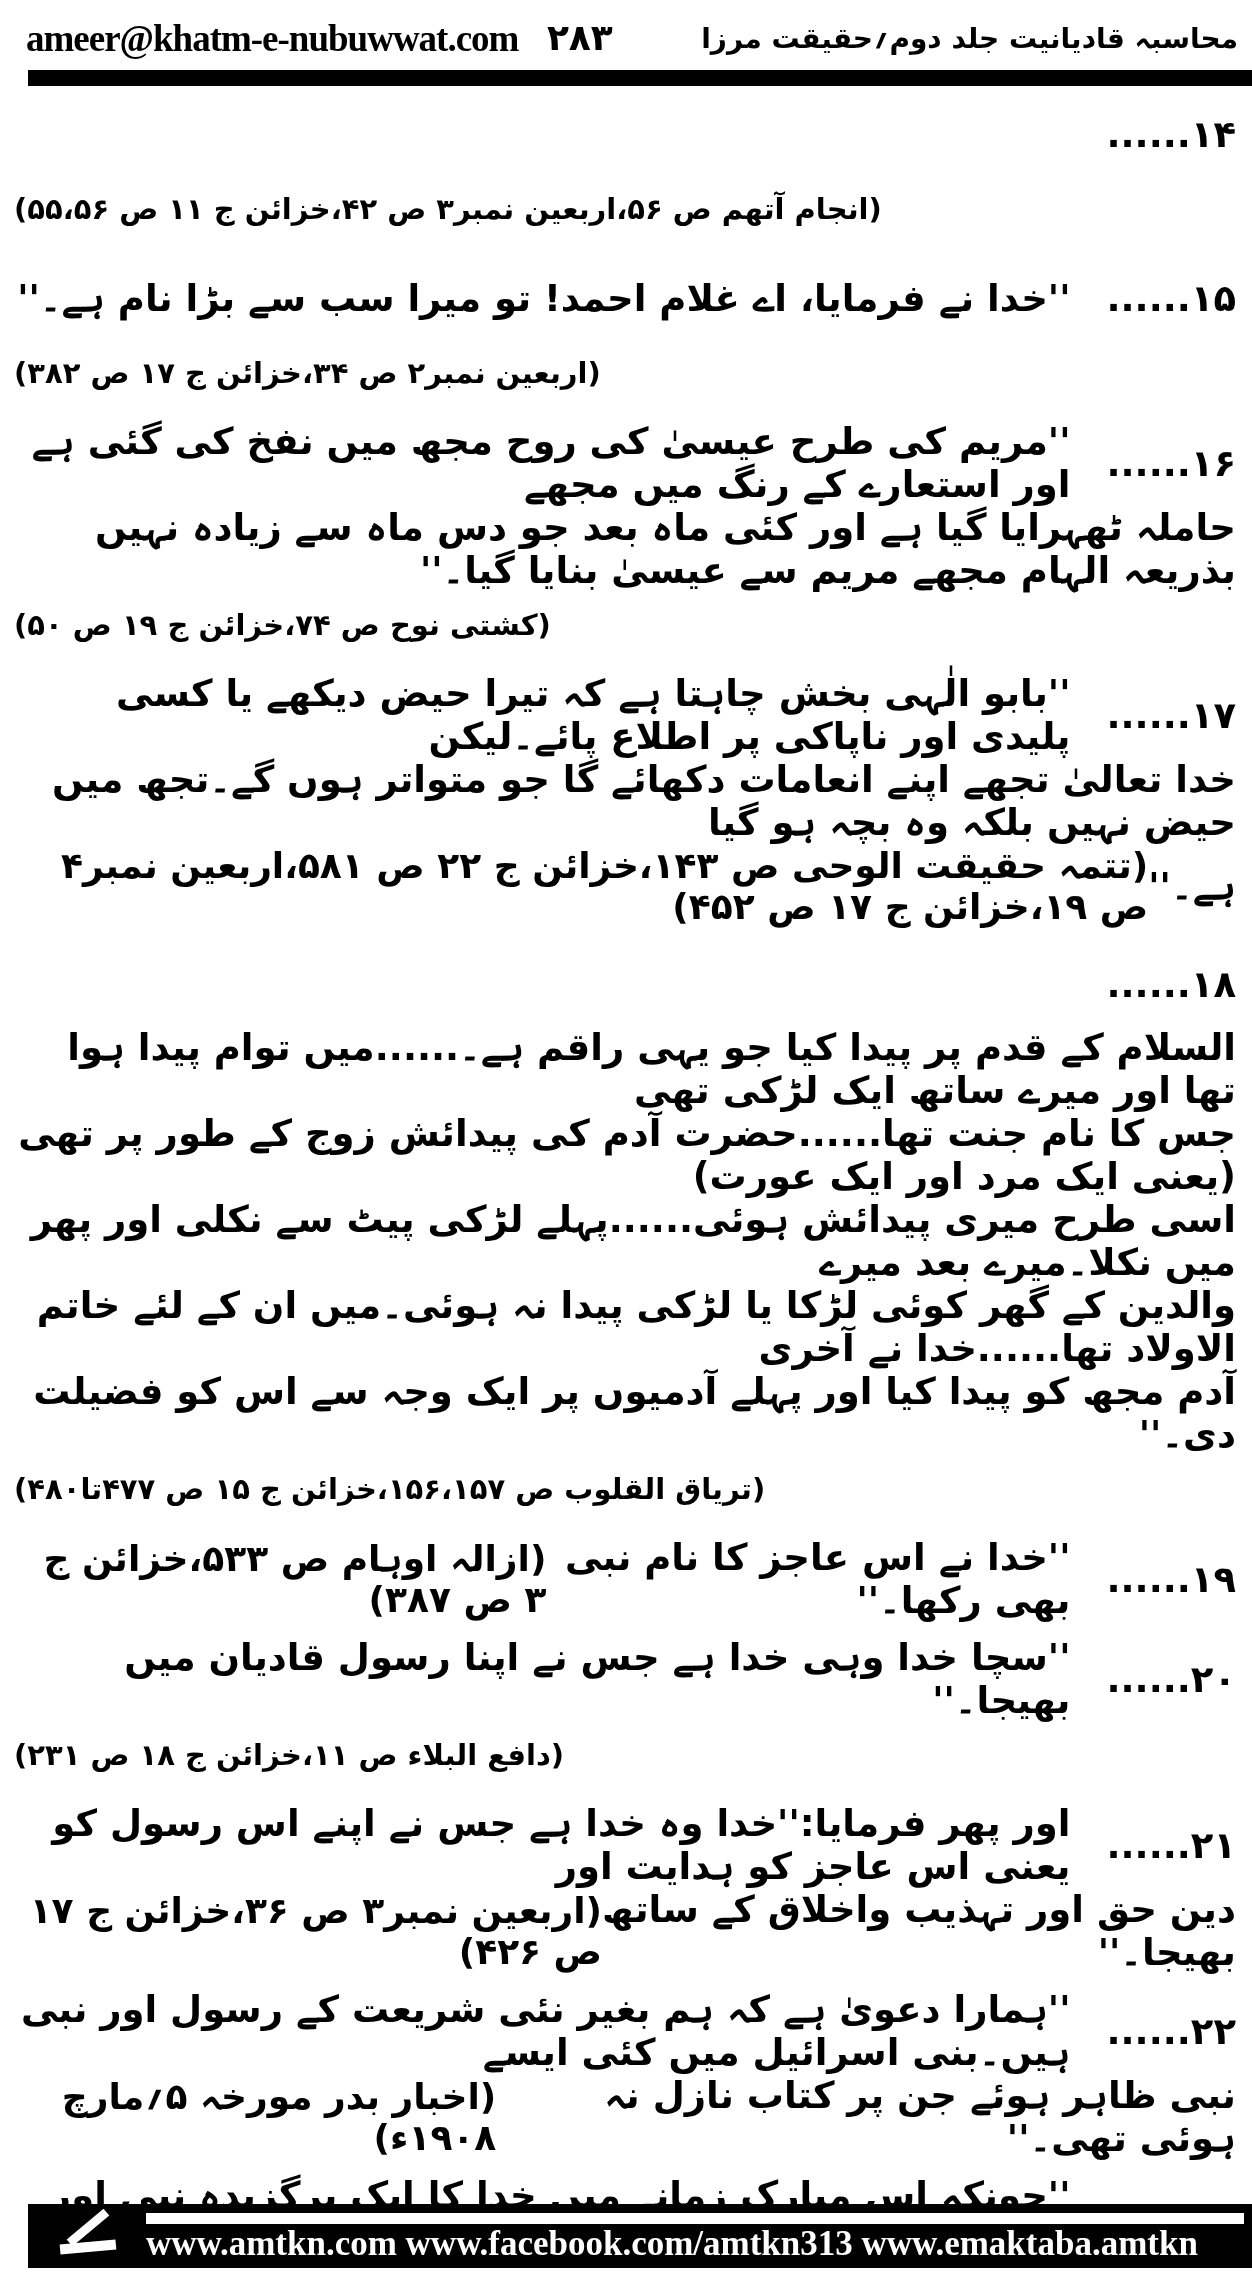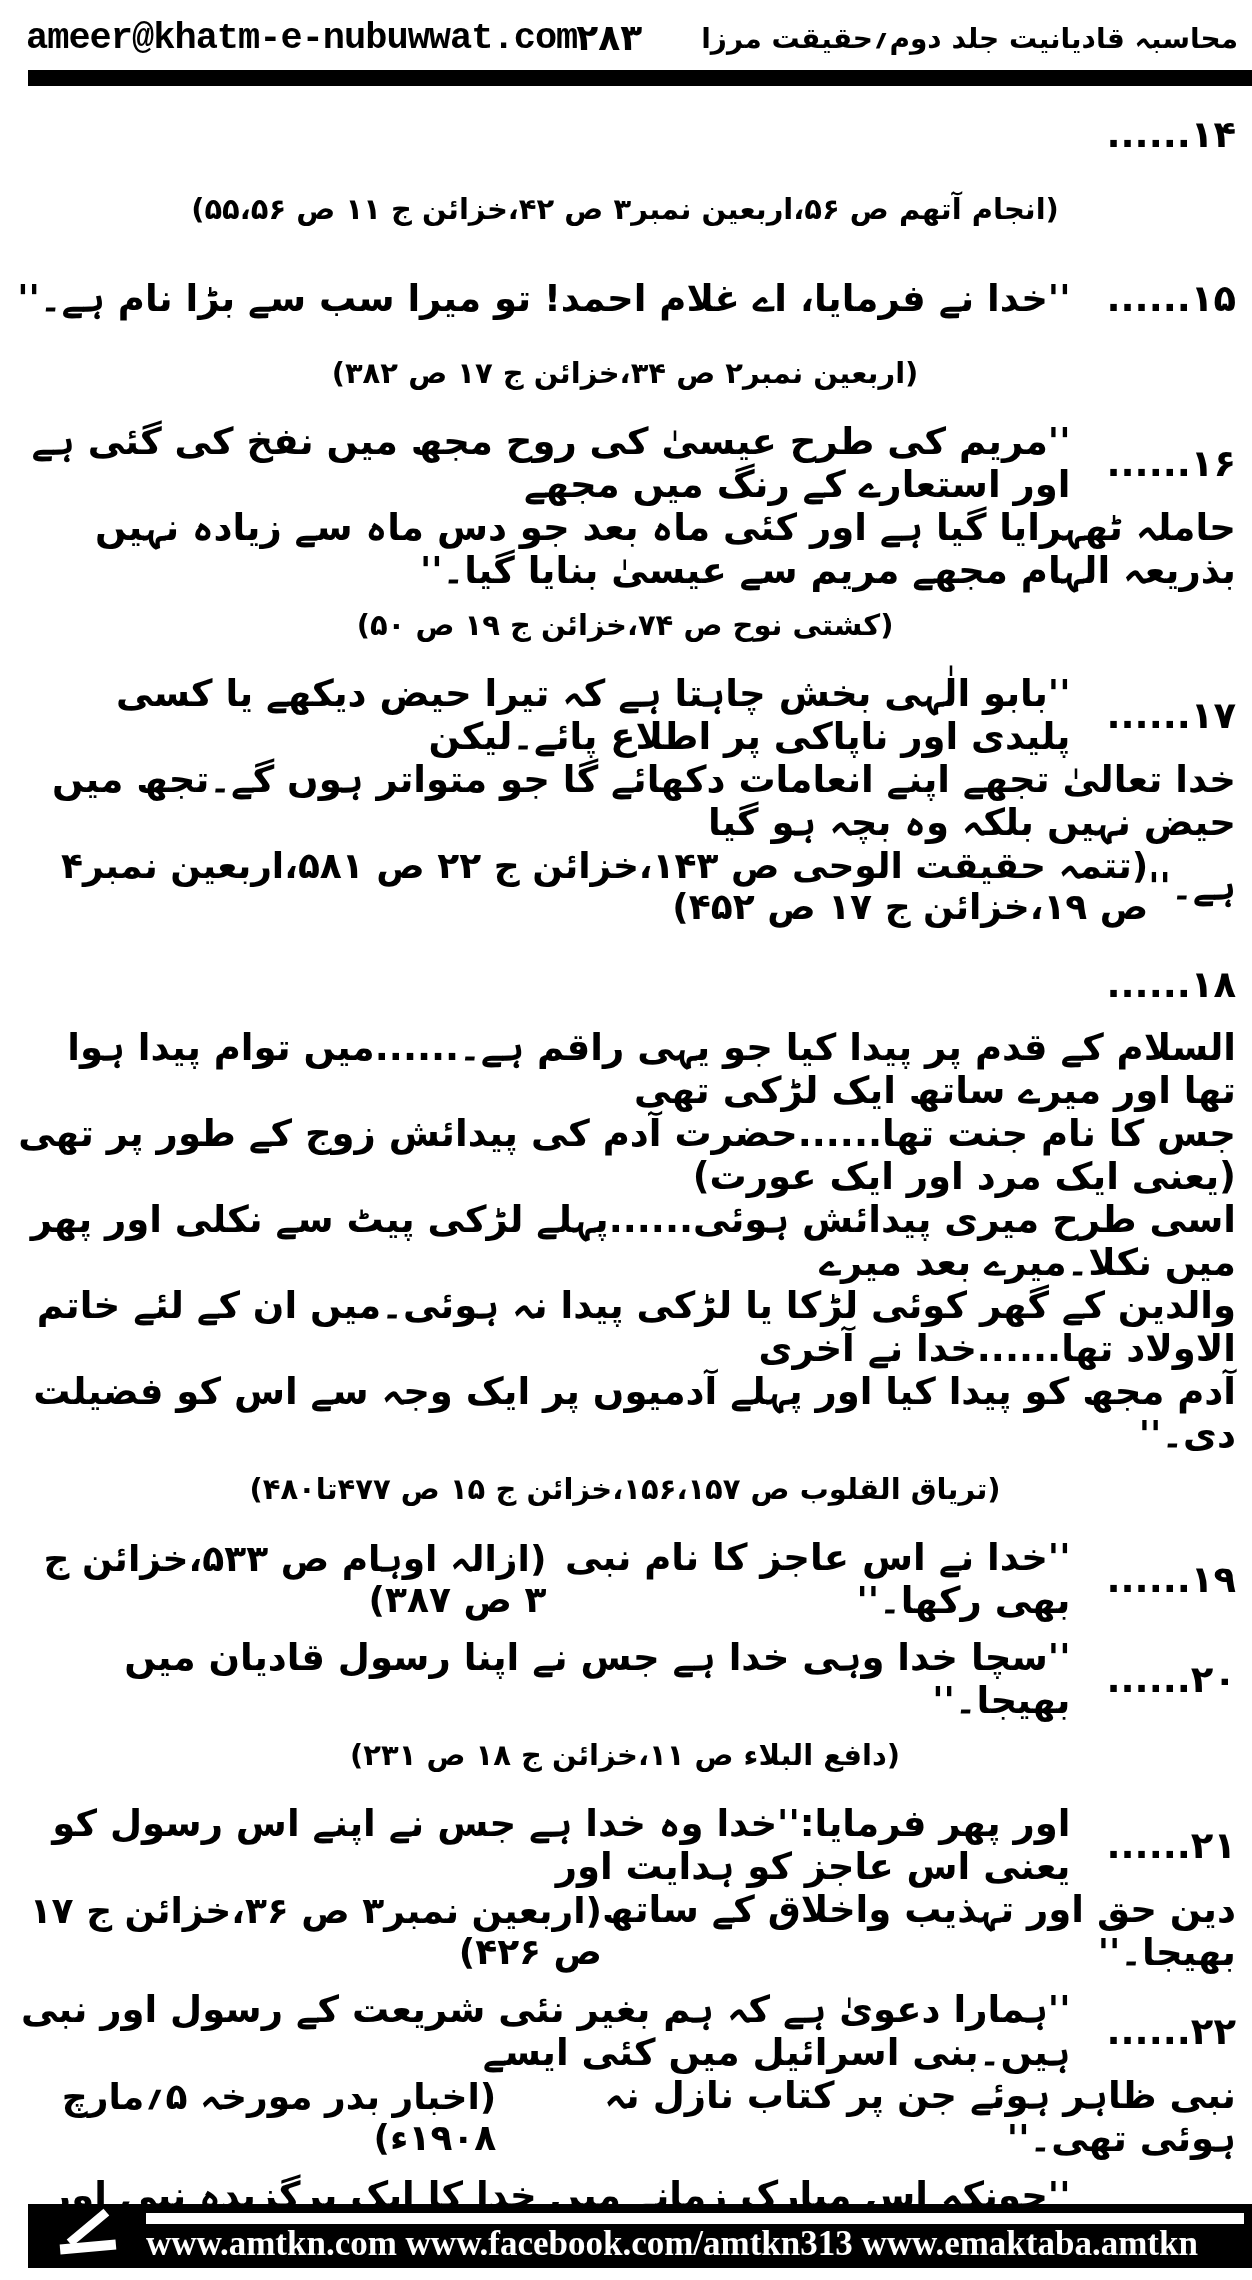--- a/index.html
+++ b/index.html
@@ -11,21 +11,21 @@
     color: #000;
   }
   .page { position: relative; width: 1252px; height: 2280px; }
 
   
   .header {
     display: flex; align-items: center; justify-content: space-between;
     padding: 12px 14px 0 26px; height: 52px;
   }
   .header .email {
-    font-family: Liberation Mono, monospace;
+    font-family: Liberation Serif, serif;
     font-weight: 700; font-size: 37px; letter-spacing: -1px;
   }
   .header .pagenum {
     font-weight: 700; font-size: 36px; line-height: 1;
     transform: translateX(-30px);
   }
   .header .booktitle {
     font-weight: 700; font-size: 28px; direction: rtl;
   }
   .rule {
@@ -35,21 +35,21 @@
   
   .content {
     direction: rtl; text-align: right;
     padding: 6px 16px 0 14px;
   }
   .row {
     display: flex; align-items: center;
     font-weight: 700;
   }
   .row.text { min-height: 84px; font-size: 37px; }
-  .row.ref  { min-height: 66px; font-size: 29px; justify-content: center; }
+  .row.ref  { min-height: 66px; font-size: 29px; justify-content: flex-end; }
   .row.split { justify-content: space-between; }
   .row.center { justify-content: center; }
   .num { margin-left: 36px; white-space: nowrap; }
   .lead { display: flex; align-items: center; }
   .ref-inline { font-size: 36px; }
   .entry { margin-bottom: 14px; }
   .entry:last-child { margin-bottom: 0; }
 
   
   .footer {

